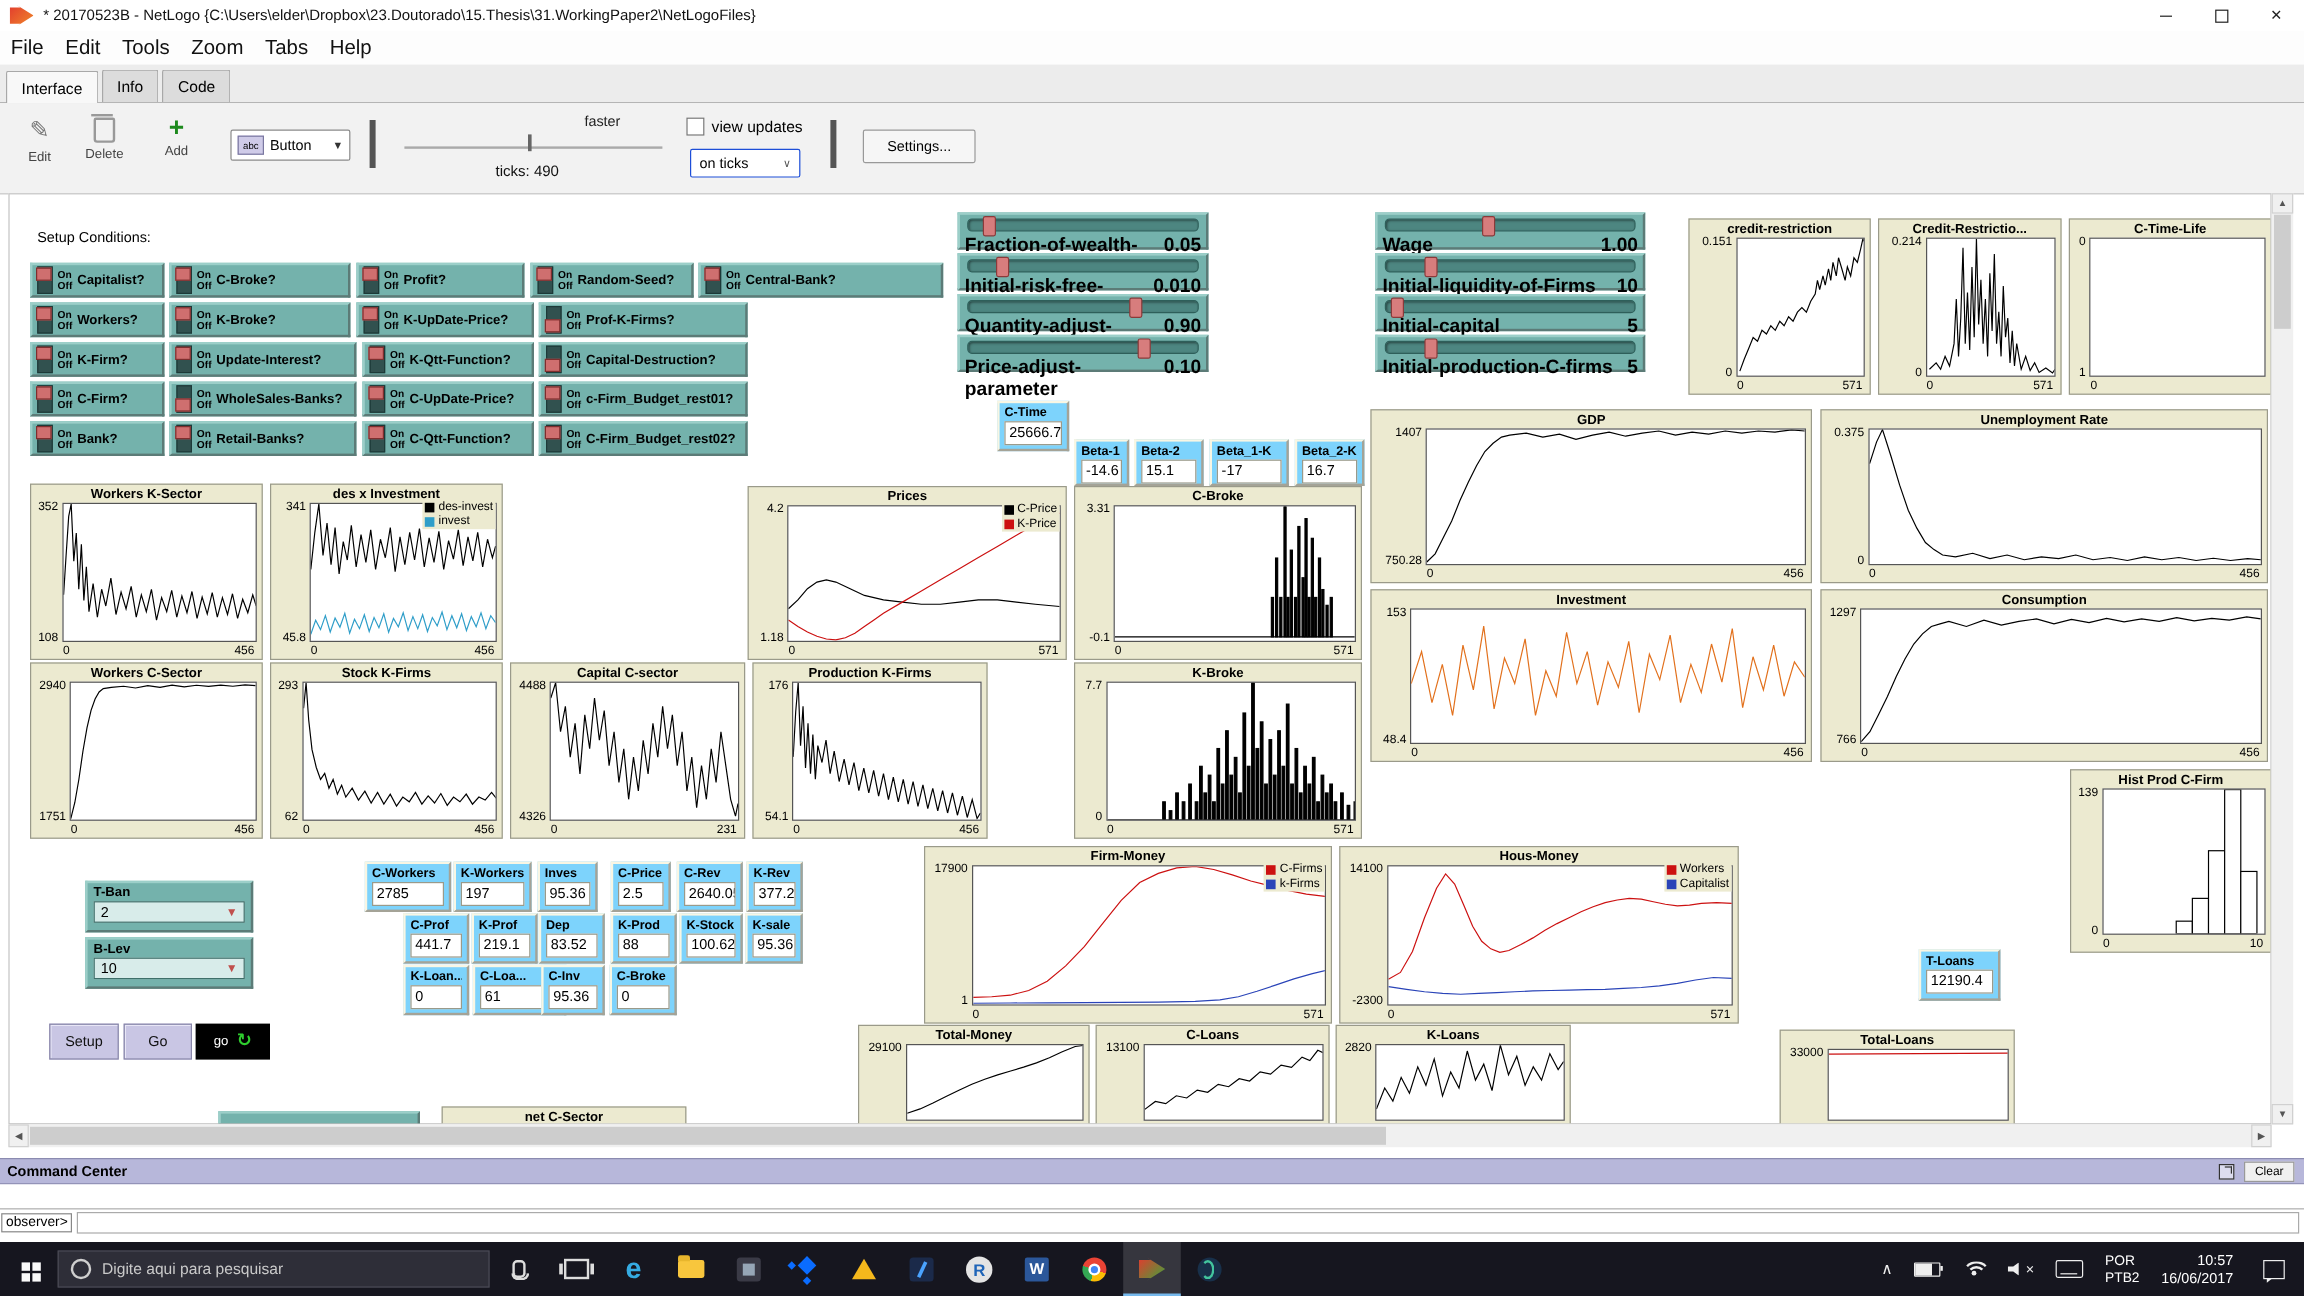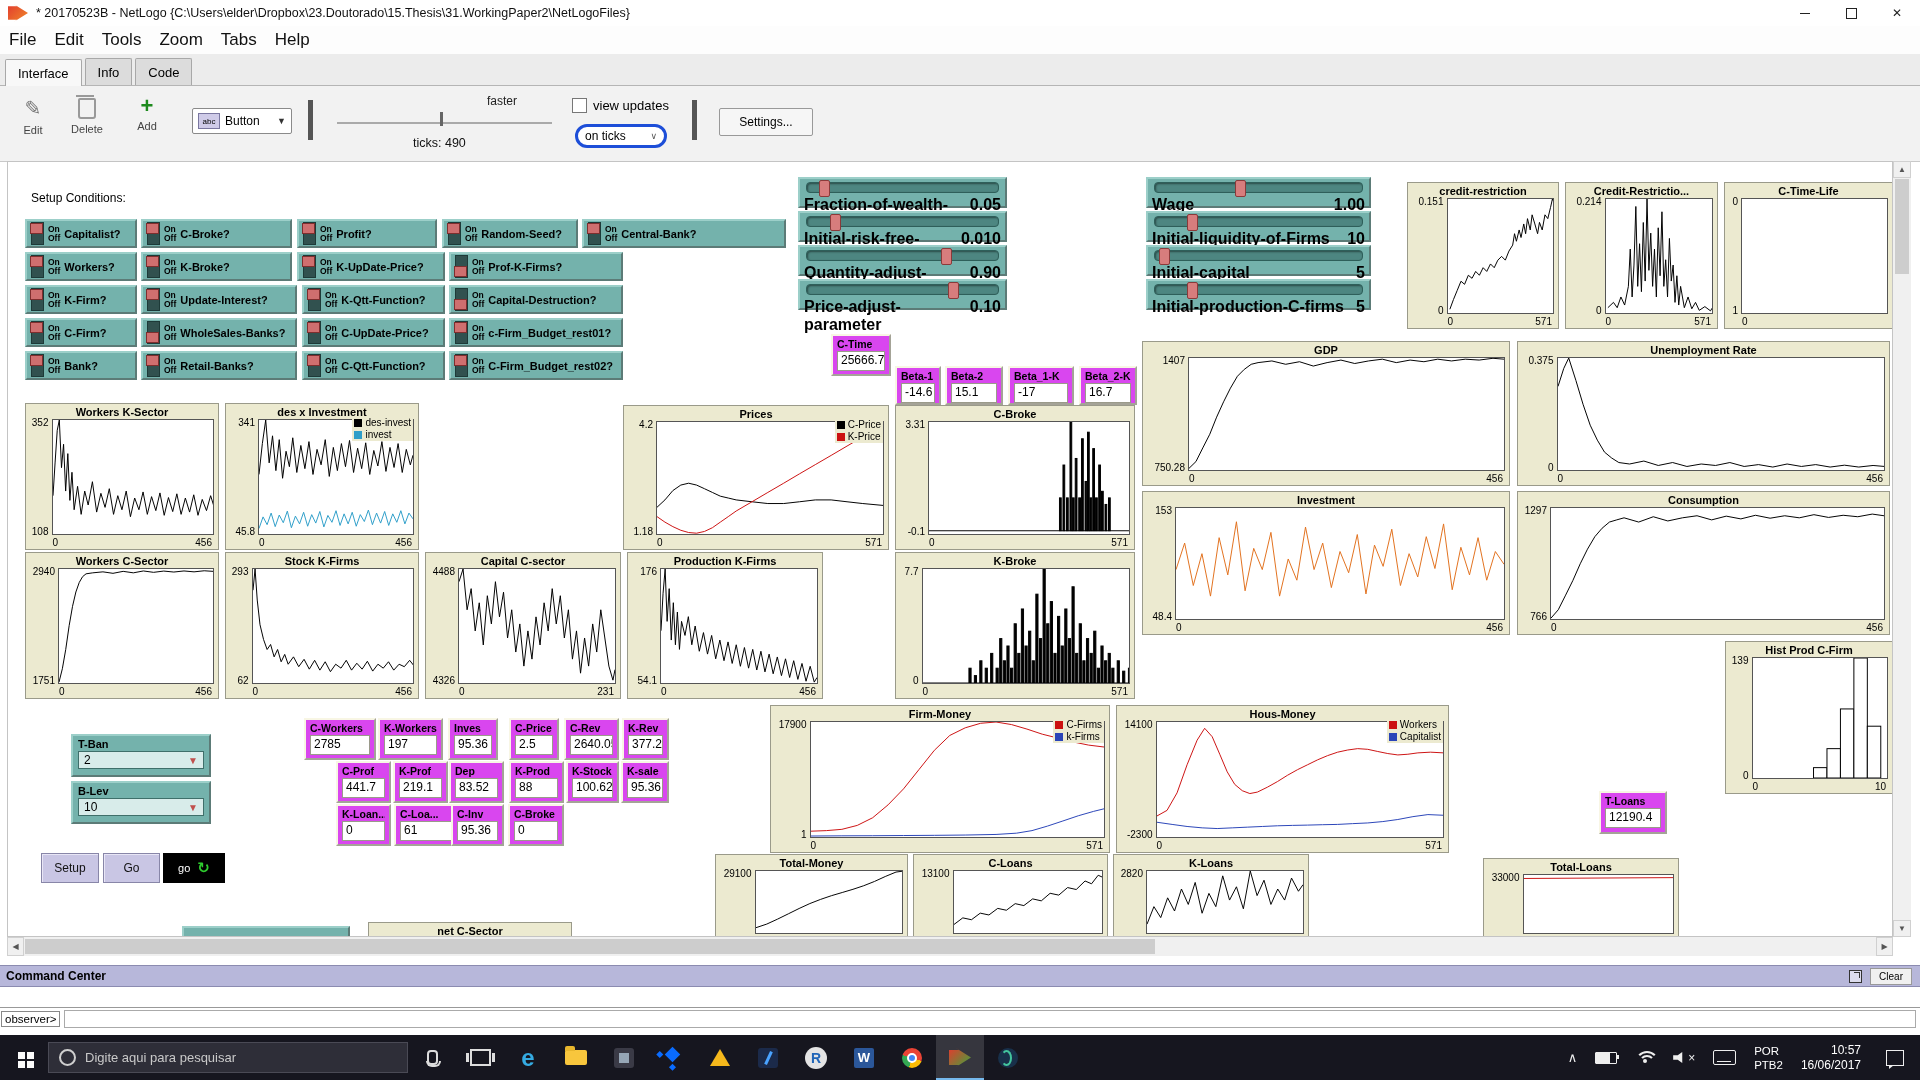--- a/index.html
+++ b/index.html
@@ -32,37 +32,37 @@
   #widget-chooser .wc-text{font-size:12px;}
   #widget-chooser .caret{margin-left:auto;font-size:9px;color:#333;}
   .tb-sep{position:absolute;top:14px;width:5px;height:40px;background:#555;}
   #speed-label{position:absolute;left:487px;top:8px;font-size:12px;color:#222;}
   #speed-track{position:absolute;left:337px;top:36px;width:215px;height:2px;background:#aaa;}
   #speed-thumb{position:absolute;left:440px;top:26px;width:3px;height:14px;background:#666;}
   #ticks-label{position:absolute;left:413px;top:50px;font-size:12.5px;color:#111;}
   #view-updates{position:absolute;left:572px;top:12px;display:flex;align-items:center;gap:6px;}
   #view-updates .cb{width:13px;height:13px;background:#fff;border:1px solid #777;}
   #view-updates .cb-lbl{font-size:13px;}
-  #update-mode{position:absolute;left:575px;top:38px;width:92px;height:24px;background:#fff;border:3px solid #1d4ed8;border-radius:12px;display:flex;align-items:center;justify-content:space-between;padding:0 7px;box-sizing:border-box;font-size:12px;}
+  #update-mode{position:absolute;left:575px;top:38px;width:92px;height:24px;background:#fff;border:1px solid #1d4ed8;border-radius:2px;display:flex;align-items:center;justify-content:space-between;padding:0 7px;box-sizing:border-box;font-size:12px;}
   #settings-btn{position:absolute;left:719px;top:22px;width:92px;height:26px;background:#f6f6f6;border:1px solid #999;border-radius:2px;font-size:12px;display:flex;align-items:center;justify-content:center;}
   
   #canvas{position:absolute;left:7px;top:161px;width:1886px;height:776px;background:#fff;border:1px solid #c4c4c4;box-sizing:border-box;overflow:hidden;}
   .w{position:absolute;box-sizing:border-box;}
   .note-label{font-size:12px;color:#000;}
   .switch{background:#74b2ac;border:2px outset #9ccfc9;display:flex;align-items:center;padding:0 4px;gap:4px;}
   .toggle{width:11px;height:21px;background:#31514f;border:1px solid #1d3a38;position:relative;flex:none;}
   .knob{position:absolute;left:-2px;width:11px;height:9px;background:#cf6f6f;border:1px solid #7e2e2e;}
   .knob.on{top:0;} .knob.off{bottom:0;}
   .onoff{display:flex;flex-direction:column;font-size:8.5px;font-weight:bold;line-height:9px;color:#000;}
   .swlabel{font-size:11px;font-weight:bold;color:#000;white-space:nowrap;overflow:hidden;}
   .slider{background:#74b2ac;border:2px outset #9ccfc9;padding:2px 4px;}
   .strack{height:9px;background:#4d8681;border:1px solid #2e5f5a;border-radius:4px;position:relative;margin:1px 2px 3px;box-shadow:inset 1px 1px 2px rgba(0,0,0,.45);}
   .shandle{position:absolute;top:-3px;width:9px;height:15px;background:#d77d7d;border:1px solid #8a3a3a;border-radius:2px;}
   .srow{display:flex;justify-content:space-between;font-size:16px;font-weight:bold;color:#000;}
-  .monitor{background:#d946ef;border:2px outset #f8f6e4;padding:2px 4px;}
+  .monitor{background:#7dd3fc;border:2px outset #f8f6e4;padding:2px 4px;}
   .mlabel{font-size:10.5px;font-weight:bold;white-space:nowrap;overflow:hidden;}
   .mvalue{background:#fff;border:1px solid #9a9a8a;margin-top:1px;padding:1px 3px;font-size:12px;height:16px;overflow:hidden;white-space:nowrap;}
   .chooser{background:#74b2ac;border:2px outset #9ccfc9;padding:2px 5px;}
   .clabel{font-size:11px;font-weight:bold;}
   .cbox{background:#d8ecea;border:1px solid #3f6f6a;display:flex;justify-content:space-between;align-items:center;padding:1px 5px;margin-top:1px;font-size:12px;}
   .cbox .tri{color:#c0504d;font-size:10px;}
   .button{background:#c9c6e4;border:1px solid #8886a8;box-shadow:inset 1px 1px 0 #e8e6f6;display:flex;align-items:center;justify-content:center;font-size:12px;color:#111;}
   .forever{background:#000;color:#fff;display:flex;align-items:center;justify-content:center;gap:7px;font-size:11px;}
   .forever .refresh{color:#2ecc2e;font-weight:bold;font-size:15px;line-height:10px;}
   .plot{background:#ecead0;border:1px solid #9a9a8a;overflow:hidden;}

